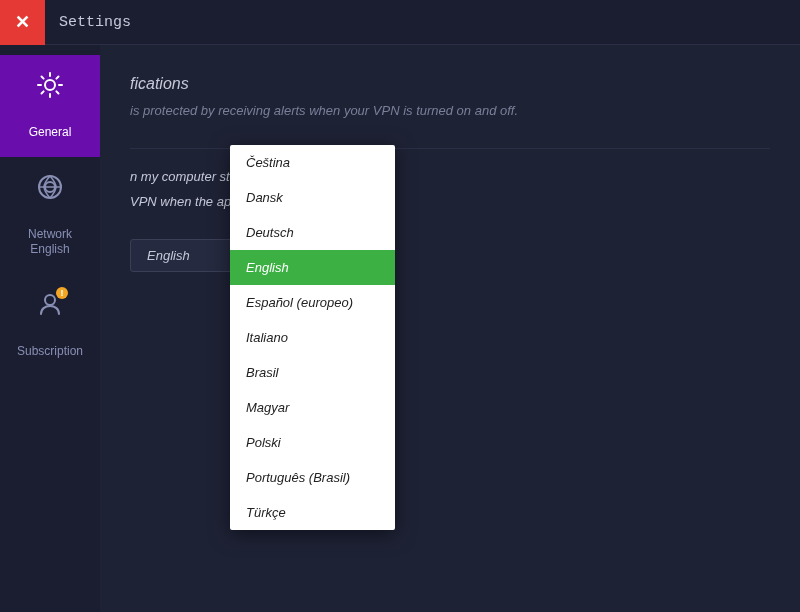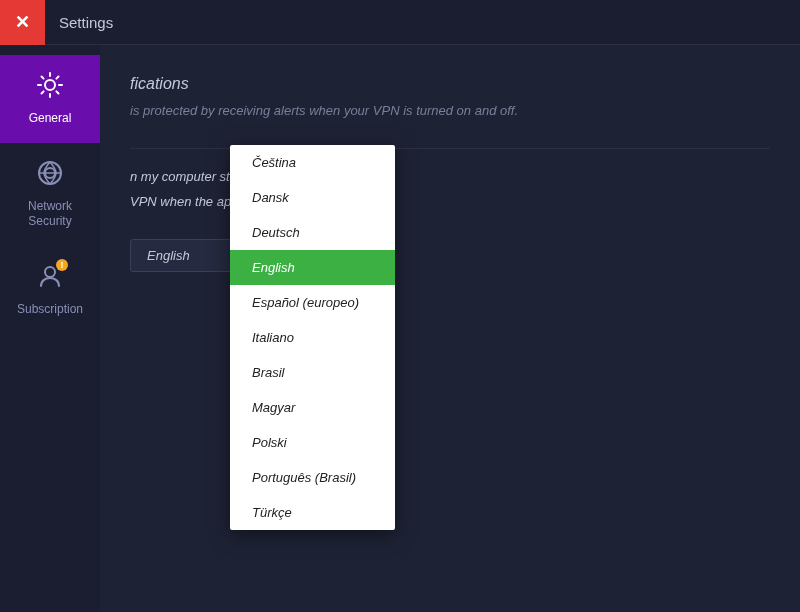--- a/index.html
+++ b/index.html
@@ -33,20 +33,21 @@
     .close-btn span {
       color: white;
       font-size: 18px;
       font-weight: bold;
     }
     .title-text {
       color: #c5c8d8;
       font-size: 15px;
       margin-left: 14px;
       font-weight: 400;
+      font-family: Liberation Mono, monospace;
     }
 
     
     .layout {
       display: flex;
       height: calc(612px - 45px);
     }
 
     
     .sidebar {
@@ -60,21 +61,21 @@
     }
     .sidebar-item {
       width: 100%;
       display: flex;
       flex-direction: column;
       align-items: center;
       padding: 16px 8px;
       cursor: pointer;
       color: #8a8fb5;
       font-size: 12px;
-      gap: 6px;
+      gap: 20px;
     }
     .sidebar-item.active {
       background: #6a0dad;
       color: white;
     }
     .sidebar-item .icon {
       font-size: 22px;
     }
     .sidebar-item .label {
       text-align: center;
@@ -151,21 +152,21 @@
       left: 130px;
       width: 165px;
       background: #ffffff;
       border-radius: 2px;
       box-shadow: 0 4px 20px rgba(0,0,0,0.5);
       z-index: 100;
       overflow-y: auto;
       max-height: 500px;
     }
     .dropdown-item {
-      padding: 10px 22px;
+      padding: 10px 16px;
       font-size: 13px;
       color: #222;
       cursor: pointer;
       white-space: nowrap;
     }
     .dropdown-item.selected {
       background: #3cb043;
       color: white;
     }
 
@@ -222,21 +223,21 @@
 
     <div class="sidebar-item">
       <div class="icon">
         <svg viewBox="0 0 28 28" fill="none" xmlns="http://www.w3.org/2000/svg">
           <circle cx="14" cy="14" r="11" stroke="#8a8fb5" stroke-width="2"></circle>
           <circle cx="14" cy="14" r="5" stroke="#8a8fb5" stroke-width="2"></circle>
           <line x1="3" y1="14" x2="25" y2="14" stroke="#8a8fb5" stroke-width="1.5"></line>
           <path d="M14 3 Q20 10 20 14 Q20 18 14 25 Q8 18 8 14 Q8 10 14 3Z" stroke="#8a8fb5" stroke-width="1.5" fill="none"></path>
         </svg>
       </div>
-      <span class="label">Network Security</span>
+      <span class="label">Network English</span>
     </div>
 
     <div class="sidebar-item">
       <div class="icon sub-badge">
         <svg viewBox="0 0 28 28" fill="none" xmlns="http://www.w3.org/2000/svg">
           <circle cx="14" cy="10" r="5" stroke="#8a8fb5" stroke-width="2"></circle>
           <path d="M5 24c0-5 4-8 9-8s9 3 9 8" stroke="#8a8fb5" stroke-width="2" stroke-linecap="round"></path>
         </svg>
         <div class="warning-dot">!</div>
       </div>

